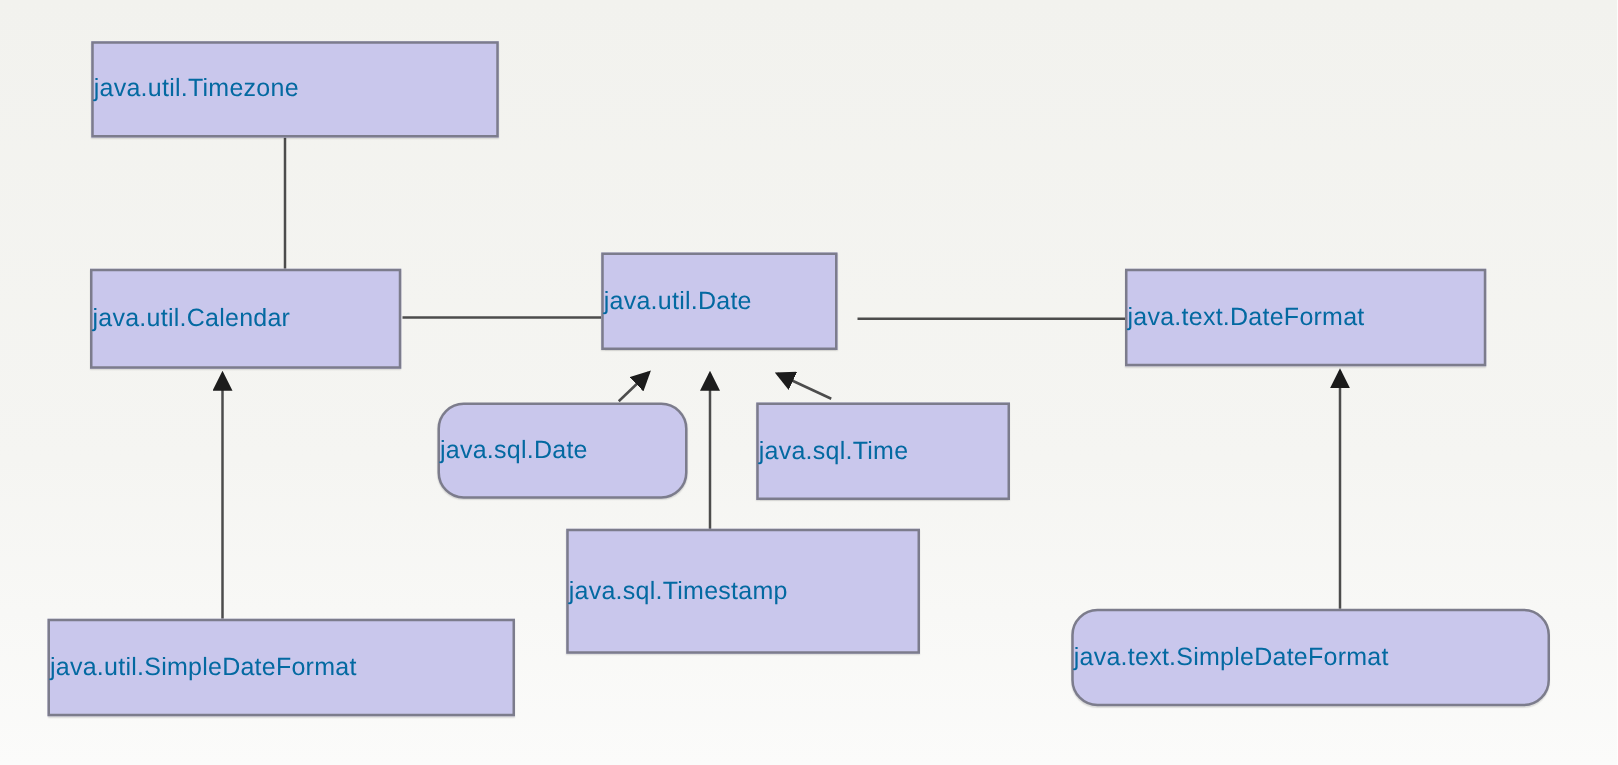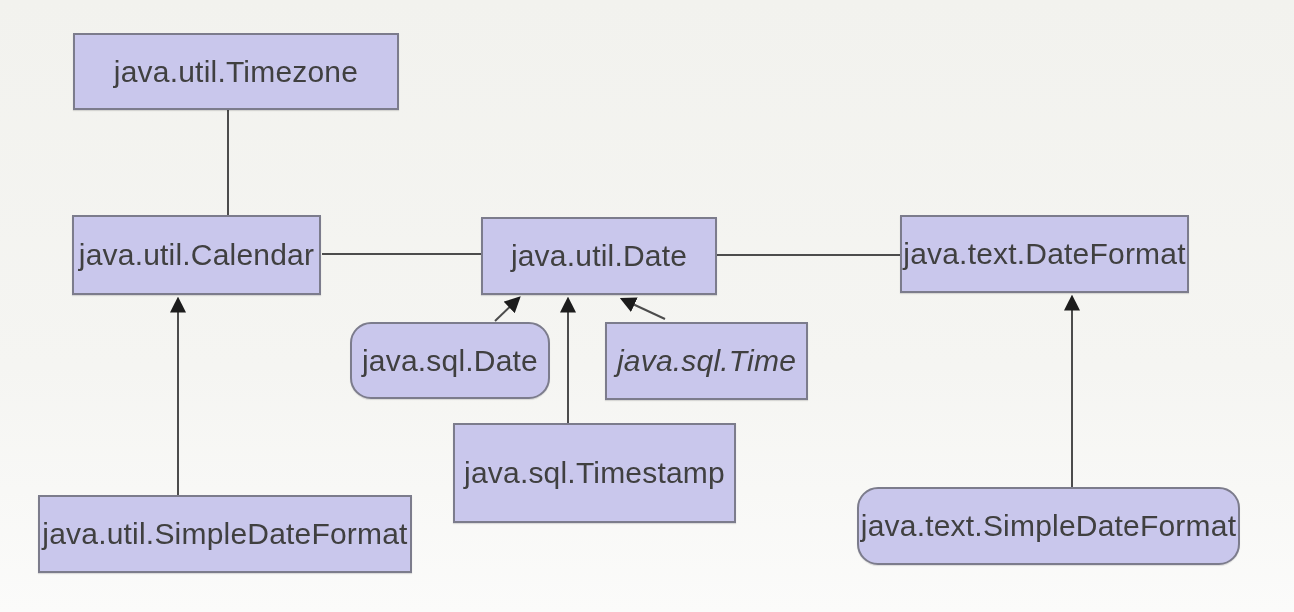--- a/index.html
+++ b/index.html
@@ -20,37 +20,36 @@
     left: 0; top: 0;
     width: 1294px;
     height: 612px;
     z-index: 1;
   }
   .node {
     position: absolute;
     z-index: 2;
     background: #c9c7ec;
     border: 2px solid #7c7c8c;
-    color: #404040;
+    color: #0369a1;
     display: flex;
     align-items: center;
-    justify-content: center;
-    font-size: 30px;
+    font-size: 20px;
     letter-spacing: 0.2px;
     box-sizing: border-box;
     box-shadow: 0 1px 1px rgba(0,0,0,0.12);
     white-space: nowrap;
   }
   
   .n-timezone          { left: 73px;  top: 33px;  width: 326px; height: 77px; }
   .n-calendar          { left: 72px;  top: 215px; width: 249px; height: 80px; }
-  .n-util-date         { left: 481px; top: 217px; width: 236px; height: 78px; }
+  .n-util-date         { left: 481px; top: 202px; width: 189px; height: 78px; }
   .n-dateformat        { left: 900px; top: 215px; width: 289px; height: 78px; }
   .n-sql-date          { left: 350px; top: 322px; width: 200px; height: 77px; border-radius: 21px; }
-  .n-sql-time          { left: 605px; top: 322px; width: 203px; height: 78px; font-style: italic; }
+  .n-sql-time          { left: 605px; top: 322px; width: 203px; height: 78px; }
   .n-sql-timestamp     { left: 453px; top: 423px; width: 283px; height: 100px; }
   .n-gregorian         { left: 38px;  top: 495px; width: 374px; height: 78px; }
   .n-simpledateformat  { left: 857px; top: 487px; width: 383px; height: 78px; border-radius: 21px; }
 
   .edge {
     stroke: #4c4c4c;
     stroke-width: 2;
   }
 </style>
 </head>

